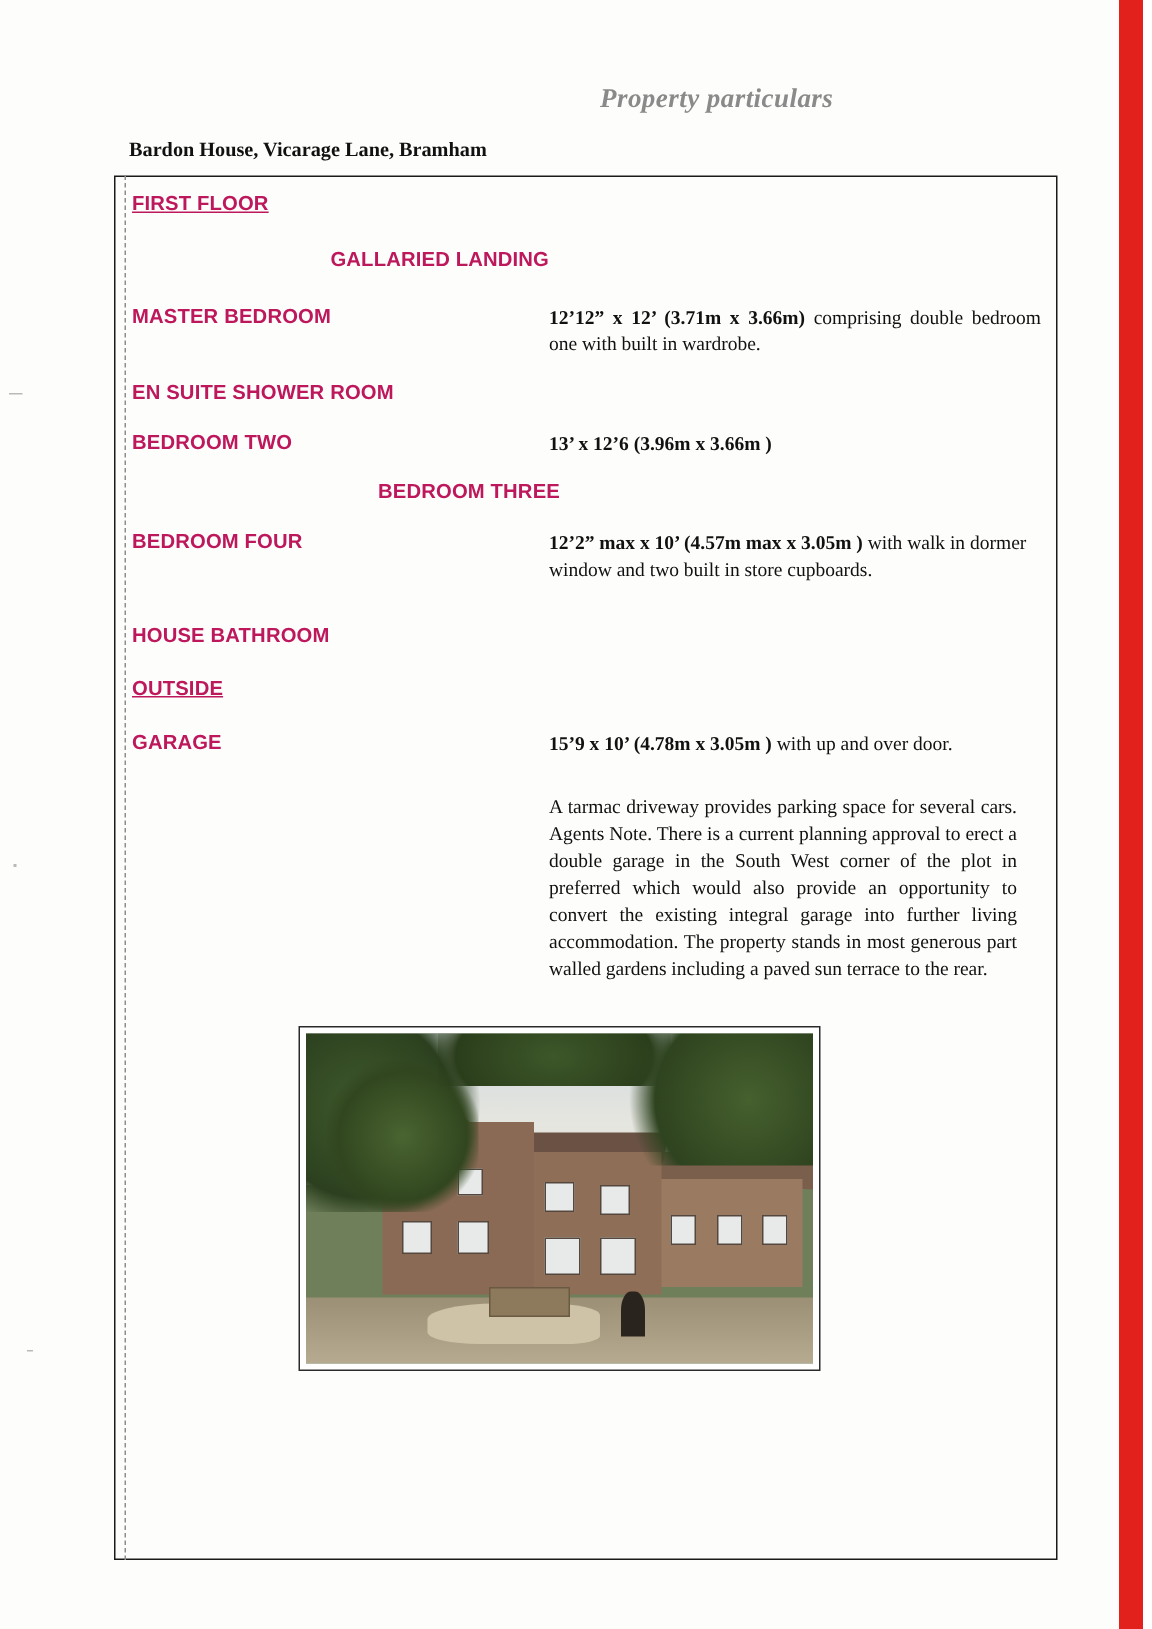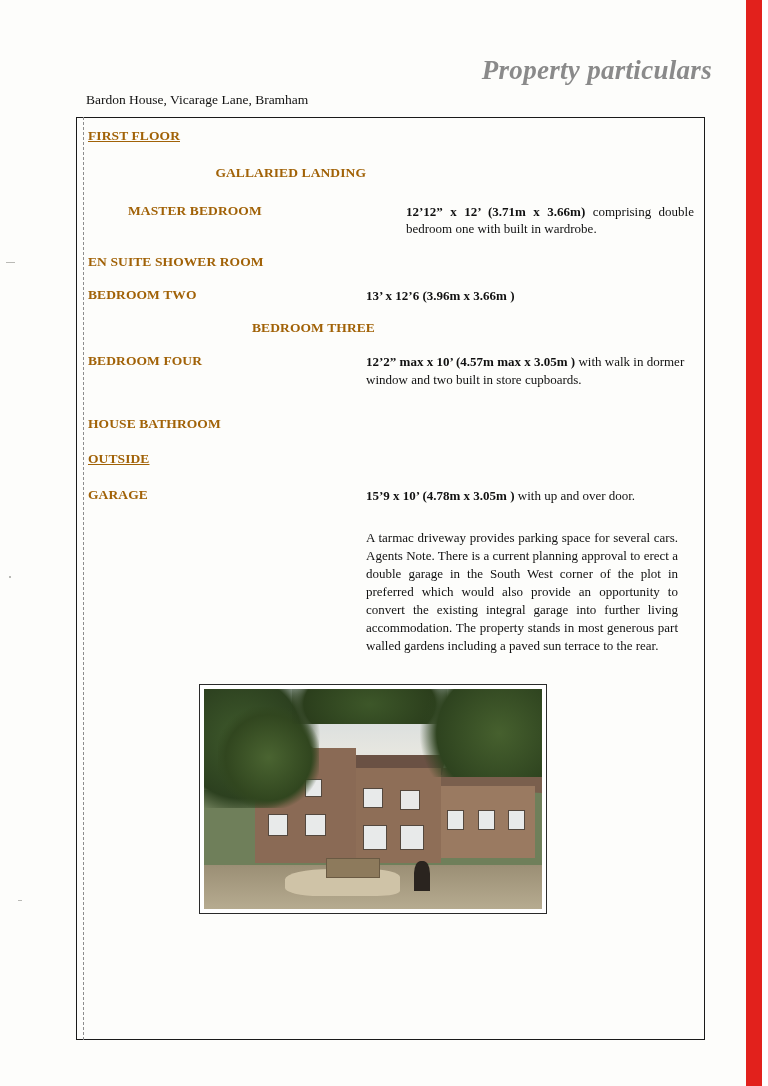--- a/index.html
+++ b/index.html
@@ -46,35 +46,35 @@
   .artifact {
     position: absolute;
     background: #b9b9b5;
   }
 
   .header-title {
     position: absolute;
     left: 400px;
     top: 55px;
     width: 312px;
-    text-align: right;
+    text-align: left;
     font-family: "Liberation Serif", serif;
     font-style: italic;
     font-weight: bold;
-    font-size: 27px;
+    font-size: 18px;
     color: #8a8a8a;
     letter-spacing: 0.3px;
   }
 
   .address-line {
     position: absolute;
     left: 86px;
     top: 92px;
     font-family: "Liberation Serif", serif;
-    font-weight: normal;
+    font-weight: bold;
     font-size: 13.5px;
     color: #111111;
   }
 
   
   .content-box {
     position: absolute;
     left: 76px;
     top: 117px;
     width: 629px;
@@ -104,24 +104,24 @@
   .row {
     position: relative;
     display: flex;
     align-items: flex-start;
     margin-bottom: 0px;
   }
 
   .label {
     width: 278px;
     flex: 0 0 278px;
-    font-family: Liberation Serif, serif;
+    font-family: Liberation Sans, sans-serif;
     font-weight: bold;
     font-size: 13.5px;
-    color: #a16207;
+    color: #be185d;
     line-height: 1.25;
     letter-spacing: 0.1px;
   }
   .label.underline {
     text-decoration: underline;
   }
 
   .value {
     flex: 1 1 auto;
     font-family: "Liberation Serif", serif;
@@ -272,21 +272,21 @@
     <div class="row" style="margin-top:0px;">
       <div class="label underline">FIRST FLOOR</div>
       <div class="value"></div>
     </div>
 
     <div class="row" style="margin-top:20px;text-align:right;">
       <div class="label">GALLARIED LANDING</div>
       <div class="value"></div>
     </div>
 
-    <div class="row" style="margin-top:21px;margin-left:40px;">
+    <div class="row" style="margin-top:21px;">
       <div class="label">MASTER BEDROOM</div>
       <div class="value"><b>12’12”  x  12’  (3.71m  x  3.66m)</b><span> comprising double bedroom one with built in wardrobe.</span></div>
     </div>
 
 
     <div class="row" style="margin-top:16px;">
       <div class="label">EN SUITE SHOWER ROOM</div>
       <div class="value"><b></b><span></span></div>
     </div>
 

